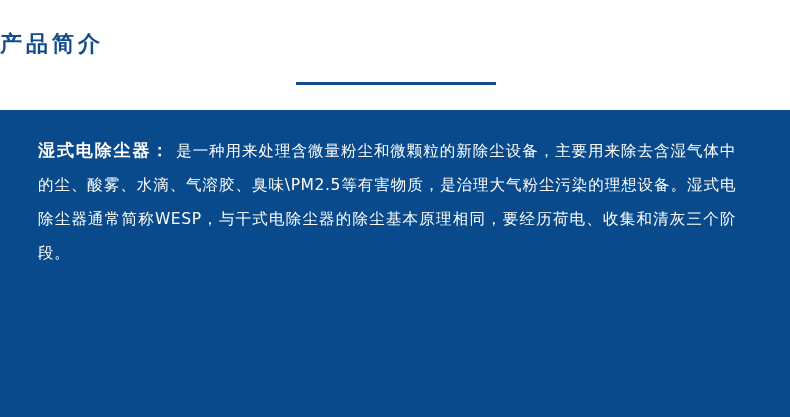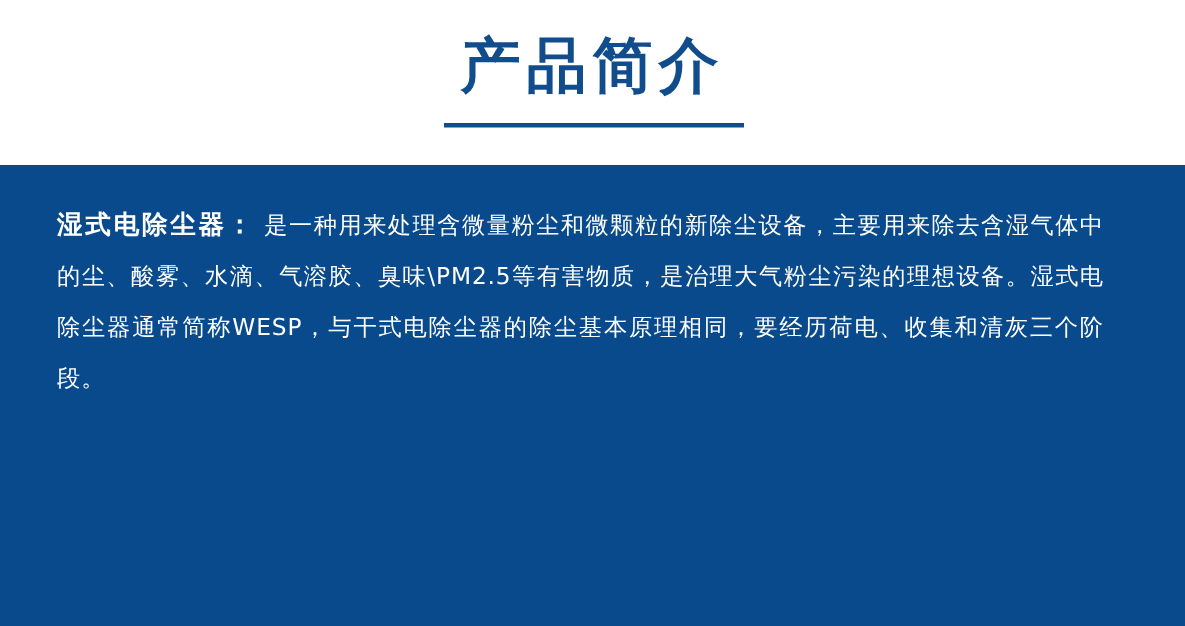--- a/index.html
+++ b/index.html
@@ -28,22 +28,22 @@
     width: 790px;
     height: 110px;
     background: #ffffff;
     box-sizing: border-box;
   }
   .header-title {
     position: absolute;
     left: 0;
     top: 24px;
     width: 790px;
-    text-align: center;
-    font-size: 40px;
+    text-align: left;
+    font-size: 22px;
     line-height: 40px;
     font-weight: bold;
     letter-spacing: 4px;
     color: #114d8c;
     font-family: "DejaVu Sans", "Liberation Sans", sans-serif;
   }
   .header-rule {
     position: absolute;
     left: 296px;
     top: 82px;

